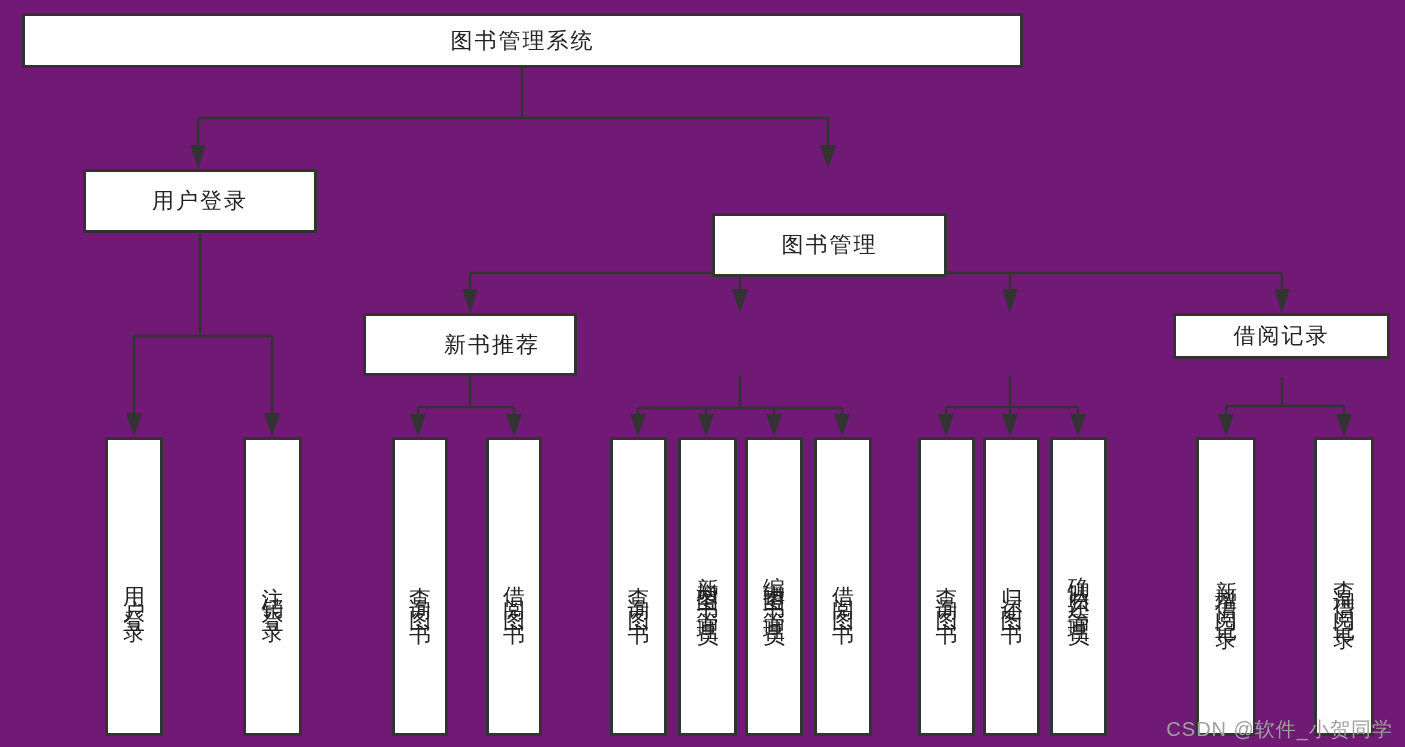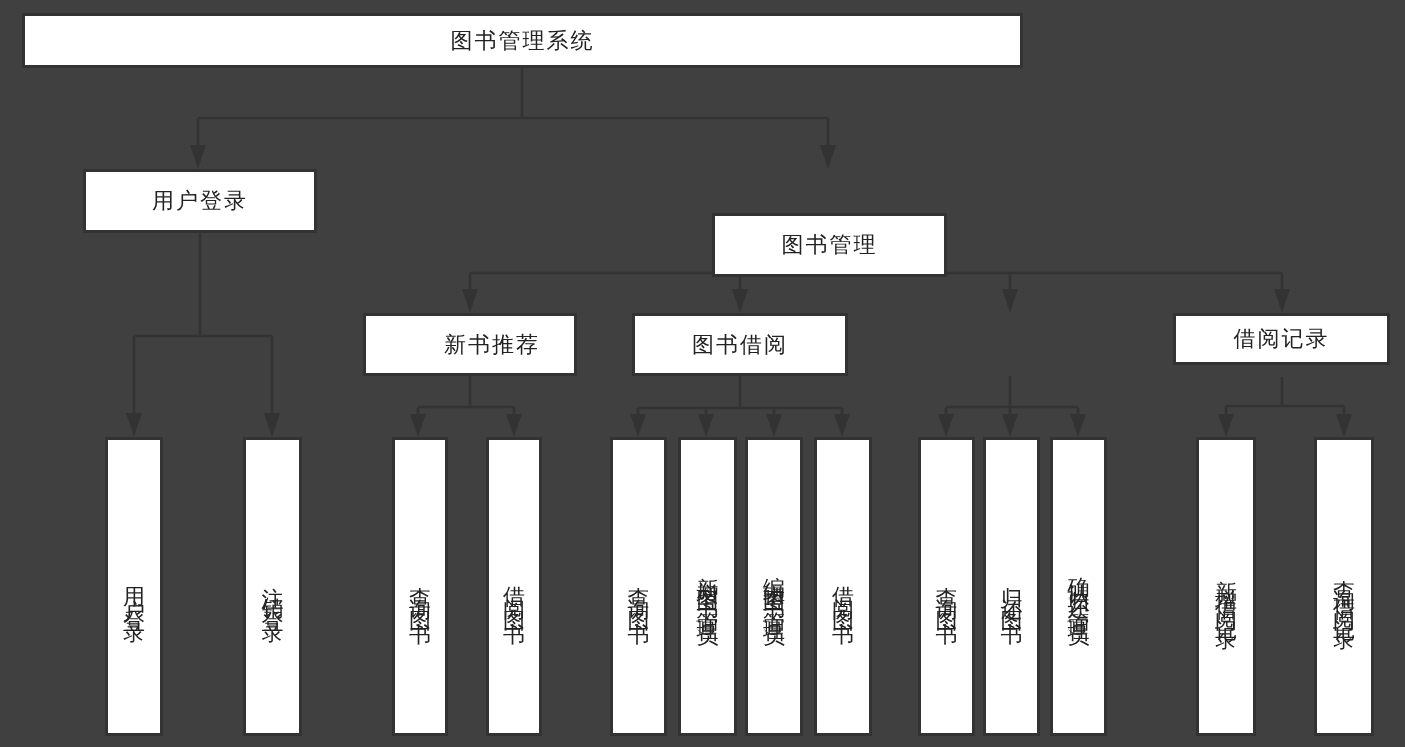--- a/index.html
+++ b/index.html
@@ -1,20 +1,20 @@
 <!DOCTYPE html>
 <html><head>
 <meta charset="utf-8">
 <style>
   html, body { margin: 0; padding: 0; background: #ffffff; }
   .canvas {
     position: relative;
     width: 1405px;
     height: 747px;
-    background: #404040;
+    background: #701a75;
     font-family: "Liberation Sans", sans-serif;
     overflow: hidden;
   }
   svg.connectors {
     position: absolute;
     left: 0; top: 0;
     width: 1405px; height: 747px;
     pointer-events: none;
   }
   .node {
@@ -116,22 +116,21 @@
       <polygon points="1336,414 1352,414 1344,437"></polygon>
     </g>
   </svg>
 
   <div class="node" style="left:22px; top:13px; width:1001px; height:55px;">图书管理系统</div>
 
   <div class="node" style="left:83px; top:169px; width:234px; height:64px;">用户登录</div>
   <div class="node" style="left:712px; top:169px; width:235px; height:64px;margin-top:44px;">图书管理</div>
 
   <div class="node" style="left:363px; top:313px; width:214px; height:63px;padding-left:44px;">新书推荐</div>
-  <div class="node" style="left:632px; top:313px; width:216px; height:63px;">图书借阅</div>
-  <div class="node" style="left:1173px; top:313px; width:217px; height:52px;">借阅记录</div>
+  <div class="node" style="left:1173px; top:313px; width:217px; height:46px;">借阅记录</div>
 
   <div class="leaf v4" style="left:105px; width:58px;">
     <span>用户登录</span>
   </div>
   <div class="leaf v4" style="left:243px; width:59px;">
     <span>注销登录</span>
   </div>
 
   <div class="leaf v4" style="left:392px; width:56px;">
     <span>查询图书</span>
@@ -163,14 +162,15 @@
     <span>确认归还（管理员）</span>
   </div>
 
   <div class="leaf v6" style="left:1196px; width:60px;">
     <span>新增借阅记录</span>
   </div>
   <div class="leaf v6" style="left:1314px; width:60px;">
     <span>查询借阅记录</span>
   </div>
 
+  <div class="watermark">CSDN @软件_小贺同学</div>
 
 </div>
 
 </body></html>

